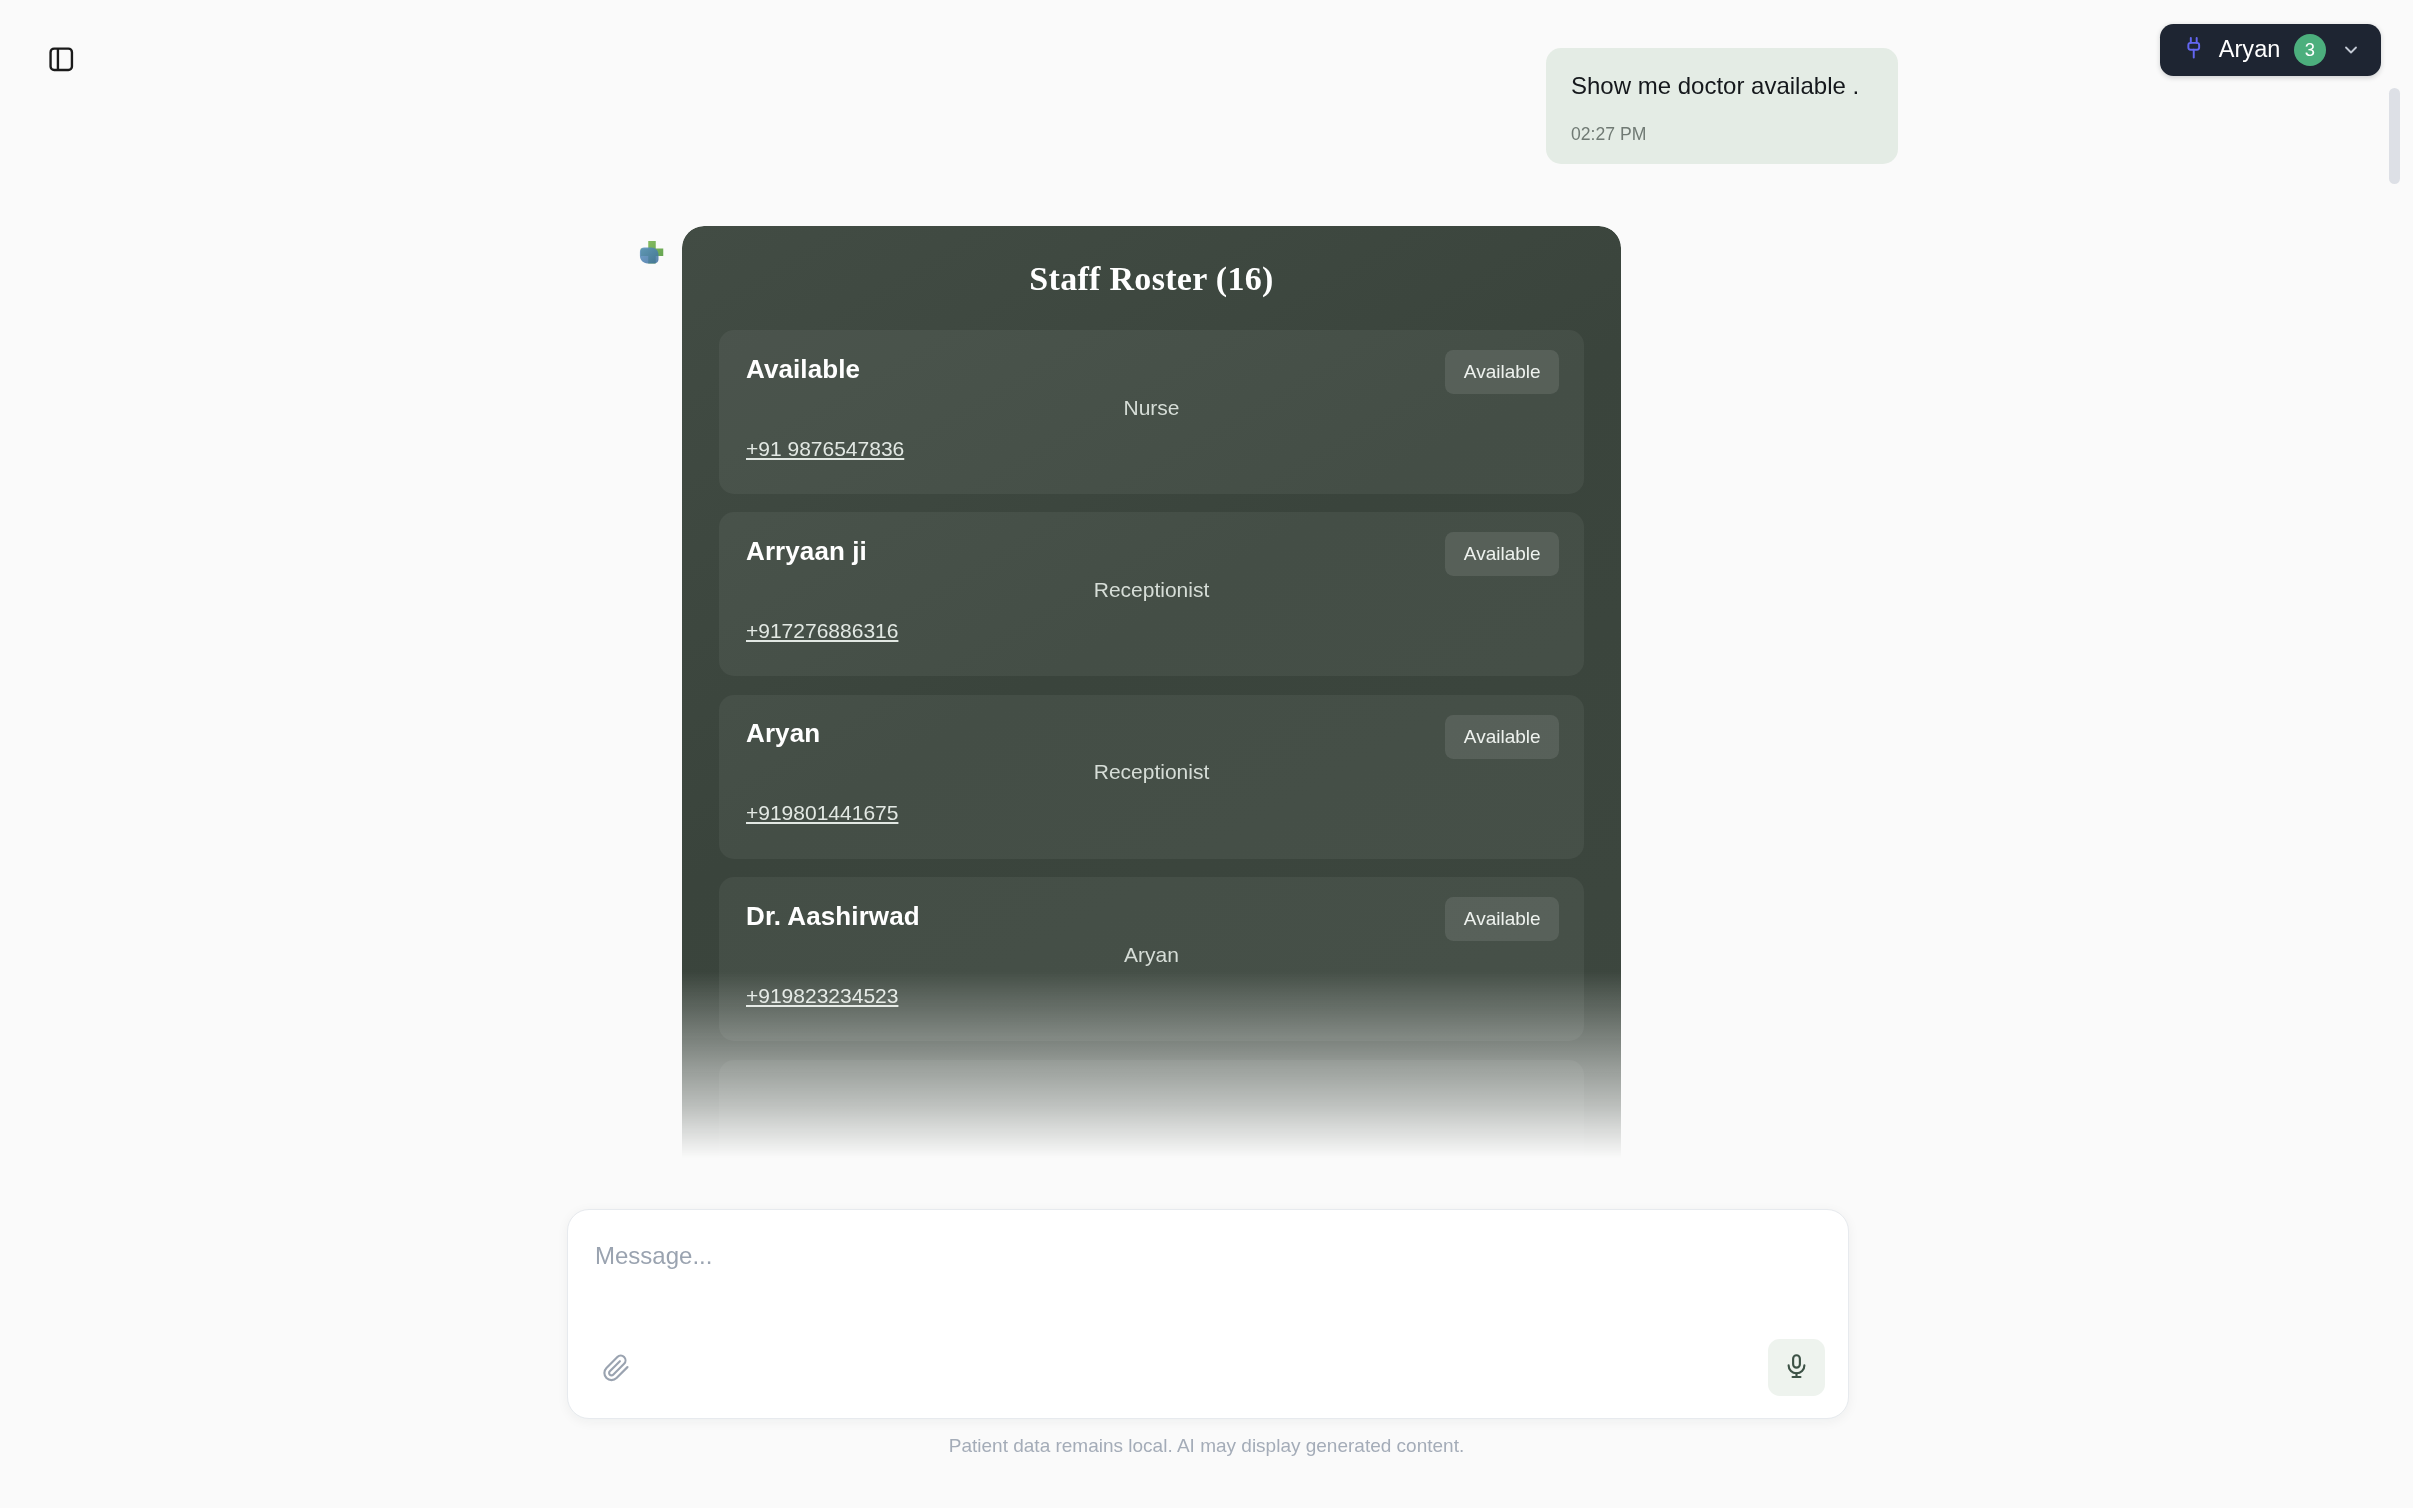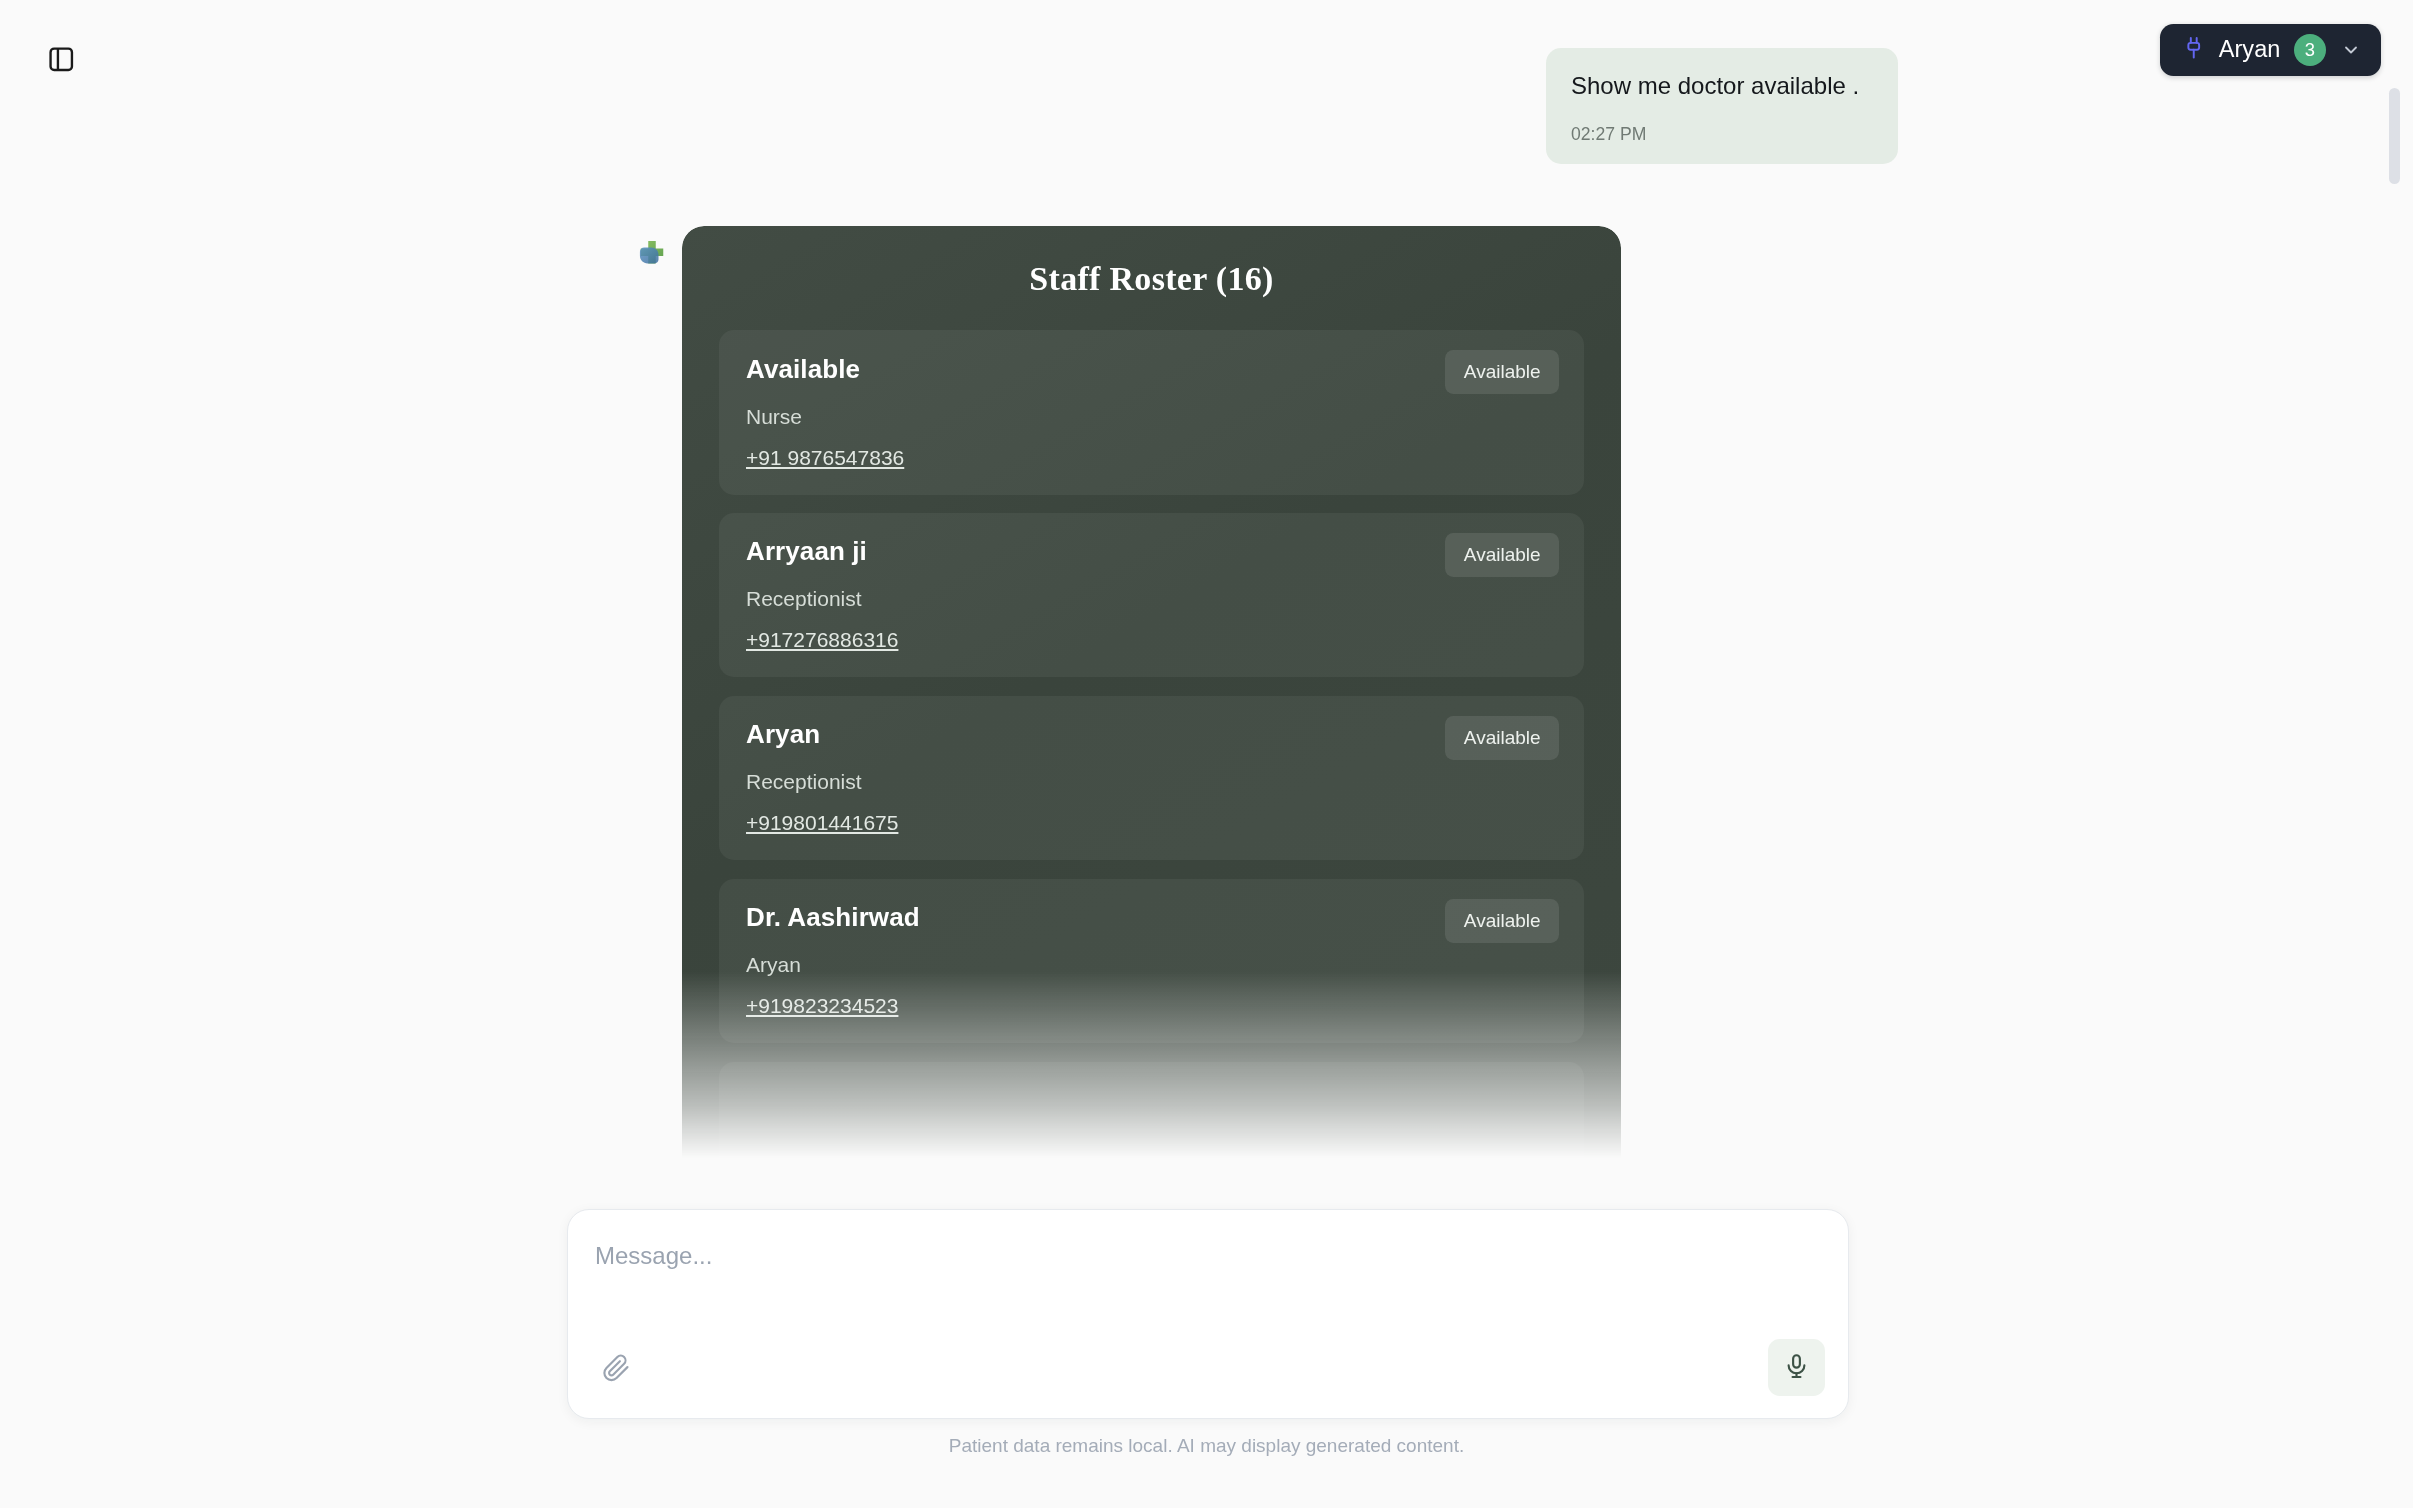--- a/index.html
+++ b/index.html
@@ -165,23 +165,24 @@
     min-height: 164px;
     cursor: pointer;
   }
   .staff-name {
     font-size: 26px;
     font-weight: 700;
     color: #ffffff;
     letter-spacing: 0.1px;
   }
   .staff-role {
-    margin-top: 20px;
+    margin-top: 11px;
     font-size: 21px;
     color: #d6ddd7;
+    text-align: center;
   }
   .staff-phone {
     margin-top: 17px;
     font-size: 21px;
     color: #e2e8e3;
     text-decoration: underline;
   }
   .staff-status {
     position: absolute;
     right: 25px;

